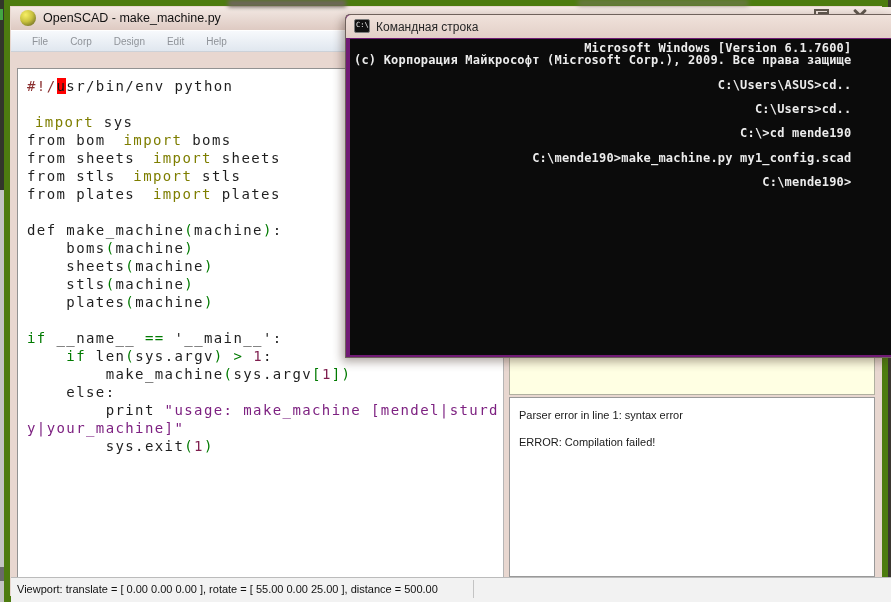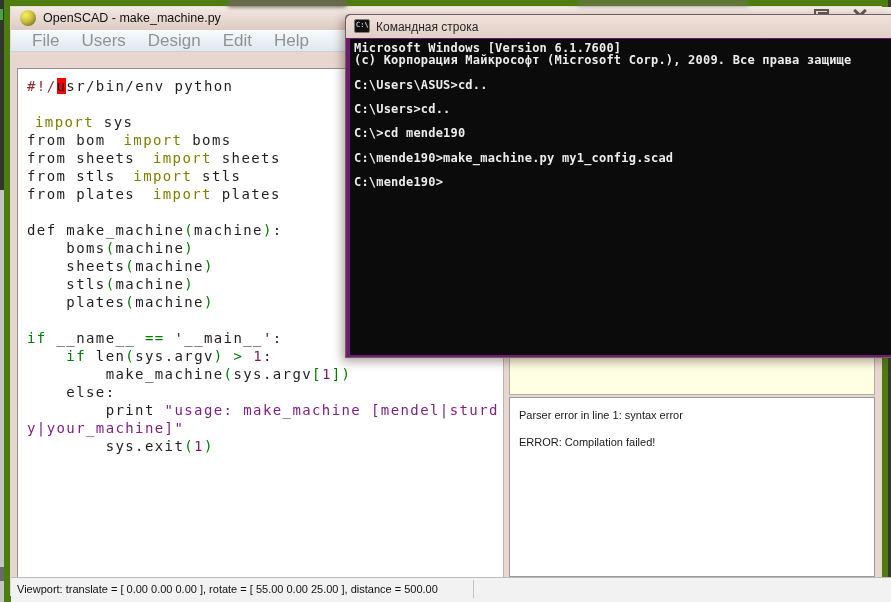--- a/index.html
+++ b/index.html
@@ -38,21 +38,21 @@
   #btn-close { left:840px; top:2px; width:20px; height:14px; }
   #btn-close .x1, #btn-close .x2 { position:absolute; left:2px; top:6px; width:16px; height:2.5px;
     background:#5f574e; border-radius:1px; }
   #btn-close .x1 { transform:rotate(45deg); }
   #btn-close .x2 { transform:rotate(-45deg); }
 
   #os-menubar { left:1px; top:24px; width:882px; height:22px;
     background:linear-gradient(#f7f9fc, #e0e7ef);
     border-bottom:1px solid #ccd1d8; border-top:1px solid #ffffff;
     display:flex; align-items:center; padding-left:10px; }
-  .menu-item { padding:0 11px; font-size:17px; color:#8f9399;text-align:right; }
+  .menu-item { padding:0 11px; font-size:10px; color:#8f9399;text-align:right; }
 
   
   #editor { left:7px; top:62px; width:487px; height:524px; background:#ffffff;
     border:1px solid #929292; border-right-color:#b5b5b5; border-bottom-color:#b5b5b5; overflow:hidden; }
   #code-lines { position:absolute; left:9px; top:8px;
     font-family:"DejaVu Sans Mono", monospace; font-size:14px; line-height:18px;
     letter-spacing:1.4px; color:#1f1f1f; white-space:pre; }
   .code-line { height:18px; }
   .t-p { color:#1f1f1f; }
   .t-k { color:#7e7e00;margin-left:8px; }
@@ -81,21 +81,21 @@
   #cmdwin { left:345px; top:14px; width:546px; height:344px; z-index:10;
     background:#701a75; border:1px solid #6f625c; border-right:none;
     border-radius:5px 0 0 0; box-shadow:-3px 4px 10px rgba(60,40,30,.4); }
   #cmd-titlebar { left:0; top:0; width:546px; height:23px;
     background:linear-gradient(#f0e2db, #e2cfc7); border-radius:5px 0 0 0; }
   #cmd-icon { left:8px; top:4px; width:16px; height:14px; background:#111;
     border:1px solid #7a7a7a; border-radius:2px; }
   #cmd-icon::after { content:"C:\\"; position:absolute; left:1px; top:1px;
     color:#eeeeee; font-size:7px; font-family:"DejaVu Sans Mono", monospace; }
   #cmd-title { left:30px; top:5px; font-size:12px; color:#262626; white-space:nowrap; }
-  #terminal-screen { left:4px; top:24px; width:542px; height:316px; background:#0b0b0b; overflow:hidden; }
+  #terminal-screen { left:4px; top:24px; width:542px; height:316px; background:#0b0b0b; overflow:hidden;text-align:right; }
   #terminal-text { position:absolute; left:4px; top:3px;
     font-family:"DejaVu Sans Mono", monospace; font-size:12px; font-weight:bold;
     line-height:12.2px; letter-spacing:0.2px; color:#ececec; white-space:pre; }
 </style>
 </head>
 <body>
 
 <div id="screen">
 
   <div class="abs" id="bg-left-top"></div>
@@ -113,21 +113,21 @@
     <div class="abs" id="btn-min"></div>
     <div class="abs" id="btn-restore"></div>
     <div class="abs" id="btn-close">
       <div class="x1"></div>
       <div class="x2"></div>
     </div>
 
     <div class="abs" id="os-menubar">
 
     <span class="menu-item">File</span>
-        <span class="menu-item">Users</span>
+        <span class="menu-item">Corp</span>
         <span class="menu-item">Design</span>
         <span class="menu-item">Edit</span>
         <span class="menu-item">Help</span>
       </div>
 
     <div class="abs" id="editor">
       <div id="code-lines"><div class="code-line"><span class="t-m">#!/</span><span class="t-cur">u</span><span class="t-p">sr/bin/env python</span></div><div class="code-line">&nbsp;</div><div class="code-line"><span class="t-k">import</span><span class="t-p"> sys</span></div><div class="code-line"><span class="t-p">from bom </span><span class="t-k">import</span><span class="t-p"> boms</span></div><div class="code-line"><span class="t-p">from sheets </span><span class="t-k">import</span><span class="t-p"> sheets</span></div><div class="code-line"><span class="t-p">from stls </span><span class="t-k">import</span><span class="t-p"> stls</span></div><div class="code-line"><span class="t-p">from plates </span><span class="t-k">import</span><span class="t-p"> plates</span></div><div class="code-line">&nbsp;</div><div class="code-line"><span class="t-p">def make_machine</span><span class="t-g">(</span><span class="t-p">machine</span><span class="t-g">)</span><span class="t-p">:</span></div><div class="code-line"><span class="t-p">    boms</span><span class="t-g">(</span><span class="t-p">machine</span><span class="t-g">)</span></div><div class="code-line"><span class="t-p">    sheets</span><span class="t-g">(</span><span class="t-p">machine</span><span class="t-g">)</span></div><div class="code-line"><span class="t-p">    stls</span><span class="t-g">(</span><span class="t-p">machine</span><span class="t-g">)</span></div><div class="code-line"><span class="t-p">    plates</span><span class="t-g">(</span><span class="t-p">machine</span><span class="t-g">)</span></div><div class="code-line">&nbsp;</div><div class="code-line"><span class="t-g">if</span><span class="t-p"> __name__ </span><span class="t-g">==</span><span class="t-p"> '__main__':</span></div><div class="code-line"><span class="t-p">    </span><span class="t-g">if</span><span class="t-p"> len</span><span class="t-g">(</span><span class="t-p">sys.argv</span><span class="t-g">)</span><span class="t-p"> </span><span class="t-g">&gt;</span><span class="t-p"> </span><span class="t-n">1</span><span class="t-p">:</span></div><div class="code-line"><span class="t-p">        make_machine</span><span class="t-g">(</span><span class="t-p">sys.argv</span><span class="t-g">[</span><span class="t-n">1</span><span class="t-g">])</span></div><div class="code-line"><span class="t-p">    else:</span></div><div class="code-line"><span class="t-p">        print </span><span class="t-s">"usage: make_machine [mendel|sturd</span></div><div class="code-line"><span class="t-s">y|your_machine]"</span></div><div class="code-line"><span class="t-p">        sys.exit</span><span class="t-g">(</span><span class="t-n">1</span><span class="t-g">)</span></div></div>
     </div>
 
     <div class="abs" id="viewport"></div>

